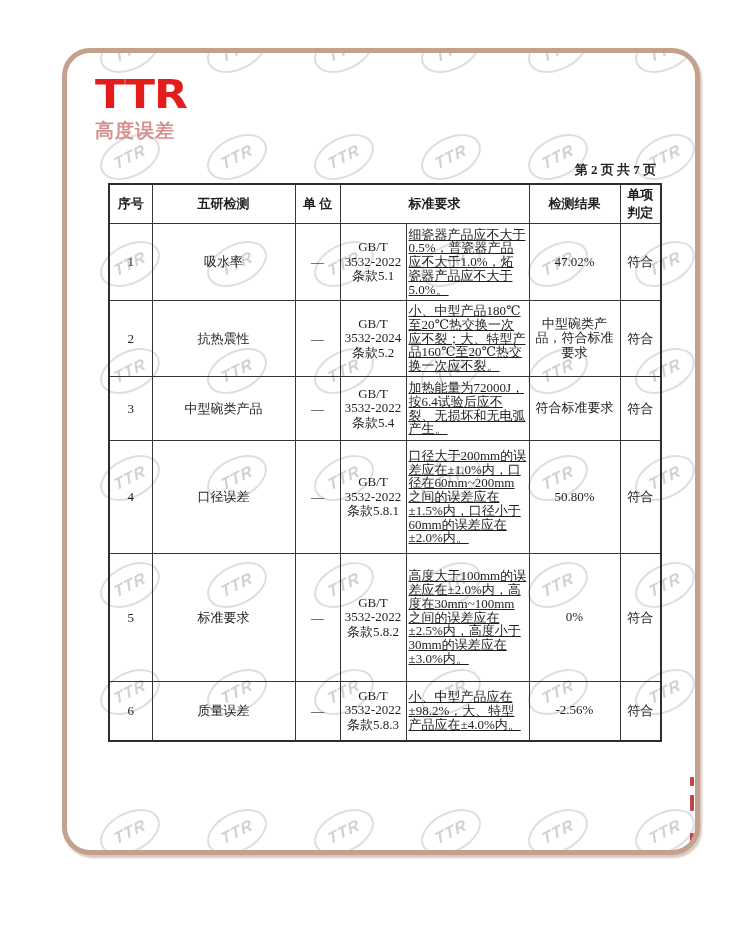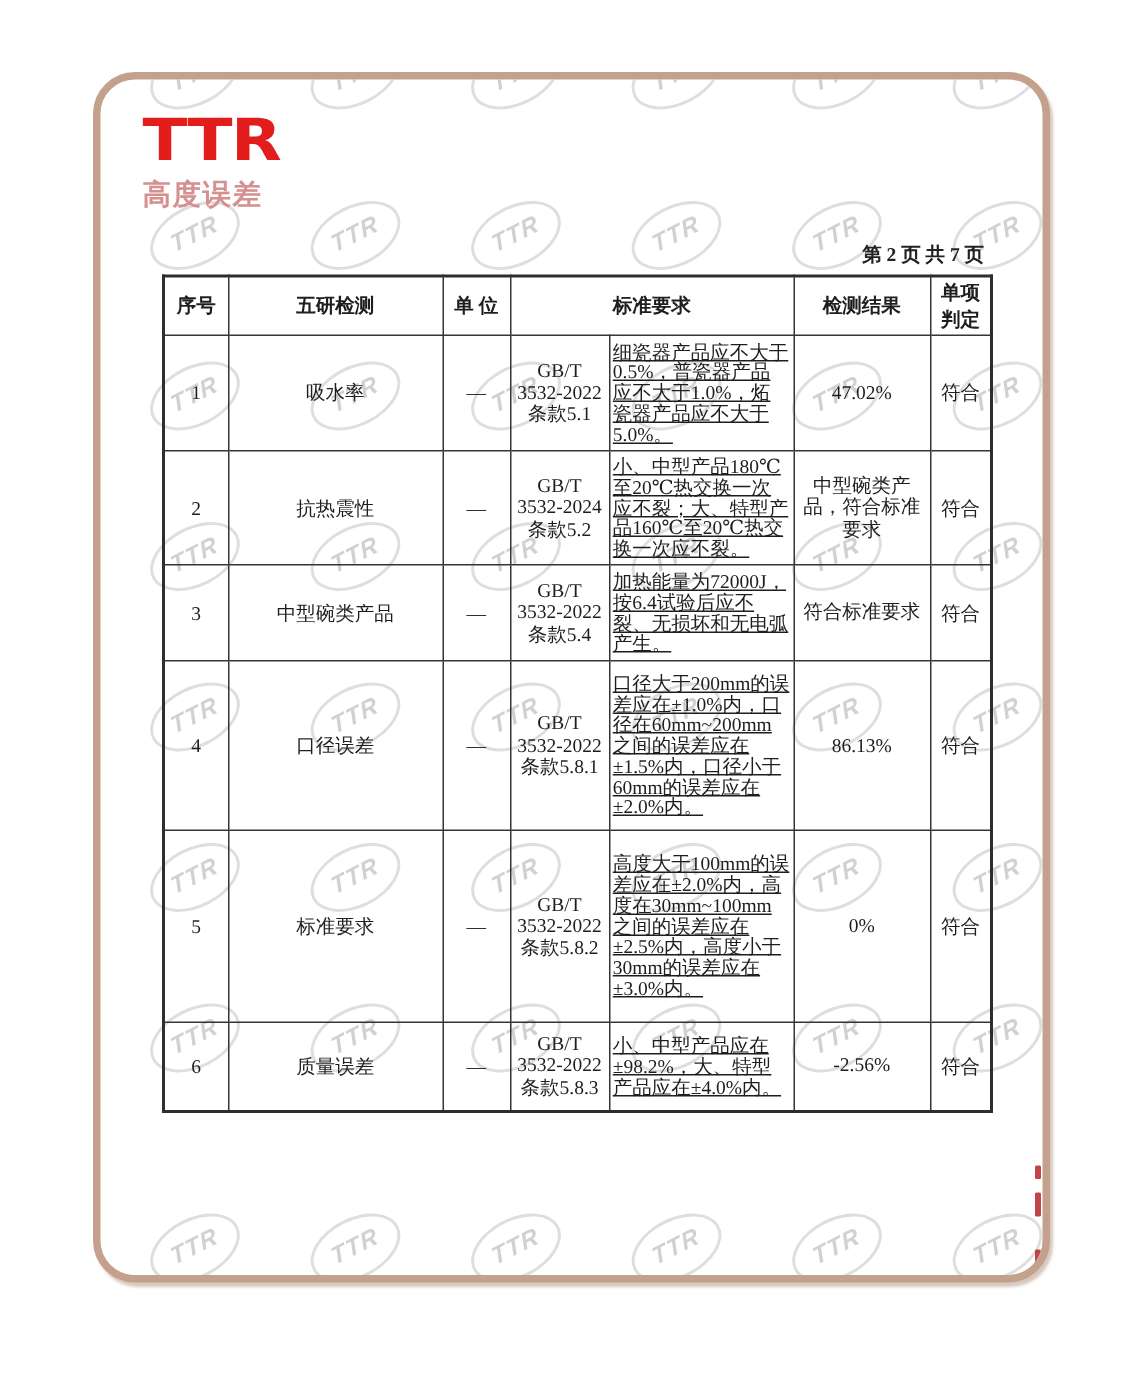--- a/index.html
+++ b/index.html
@@ -293,21 +293,21 @@
           <td class="req">加热能量为72000J，按6.4试验后应不裂、无损坏和无电弧产生。</td>
           <td class="c res">符合标准要求</td>
           <td class="c">符合</td>
         </tr>
         <tr style="height: 113px;">
           <td class="c">4</td>
           <td class="c">口径误差</td>
           <td class="c">—</td>
           <td class="clause">GB/T 3532-2022 条款5.8.1</td>
           <td class="req">口径大于200mm的误差应在±1.0%内，口径在60mm~200mm之间的误差应在±1.5%内，口径小于60mm的误差应在±2.0%内。</td>
-          <td class="c res">86.13%</td>
+          <td class="c res">50.80%</td>
           <td class="c">符合</td>
         </tr>
         <tr style="height: 128px;">
           <td class="c">5</td>
           <td class="c">标准要求</td>
           <td class="c">—</td>
           <td class="clause">GB/T 3532-2022 条款5.8.2</td>
           <td class="req">高度大于100mm的误差应在±2.0%内，高度在30mm~100mm之间的误差应在±2.5%内，高度小于30mm的误差应在±3.0%内。</td>
           <td class="c res">0%</td>
           <td class="c">符合</td>

